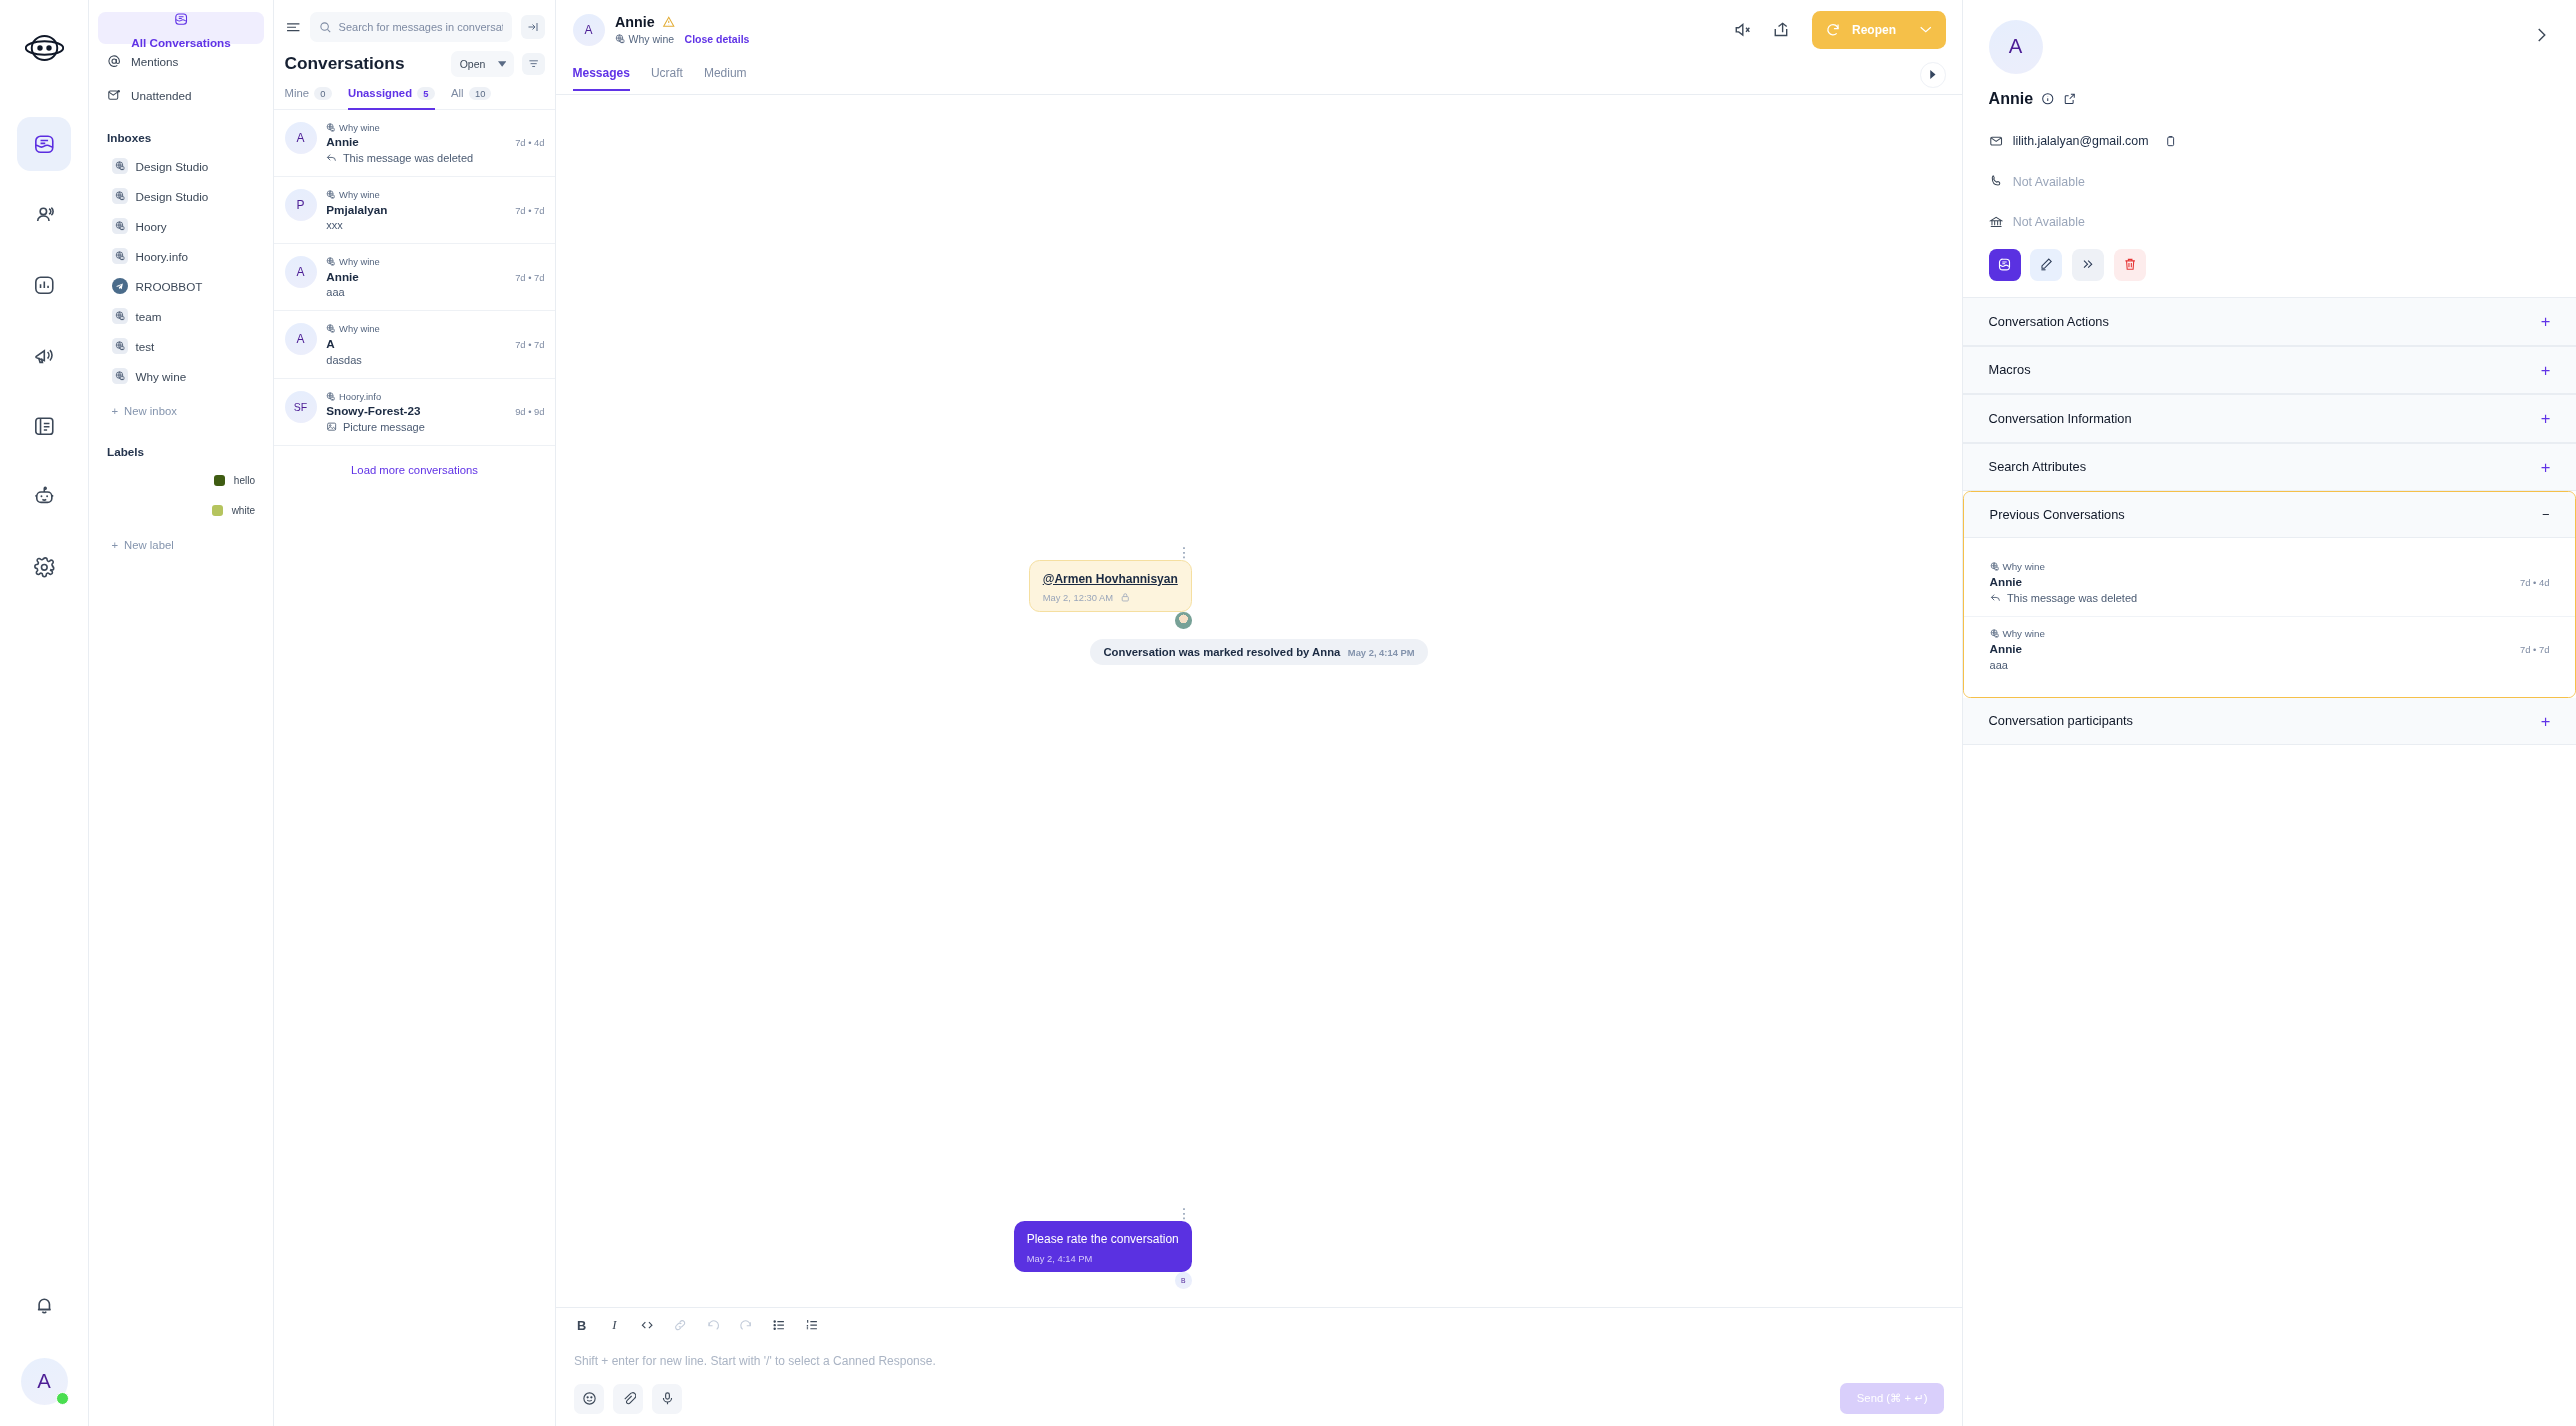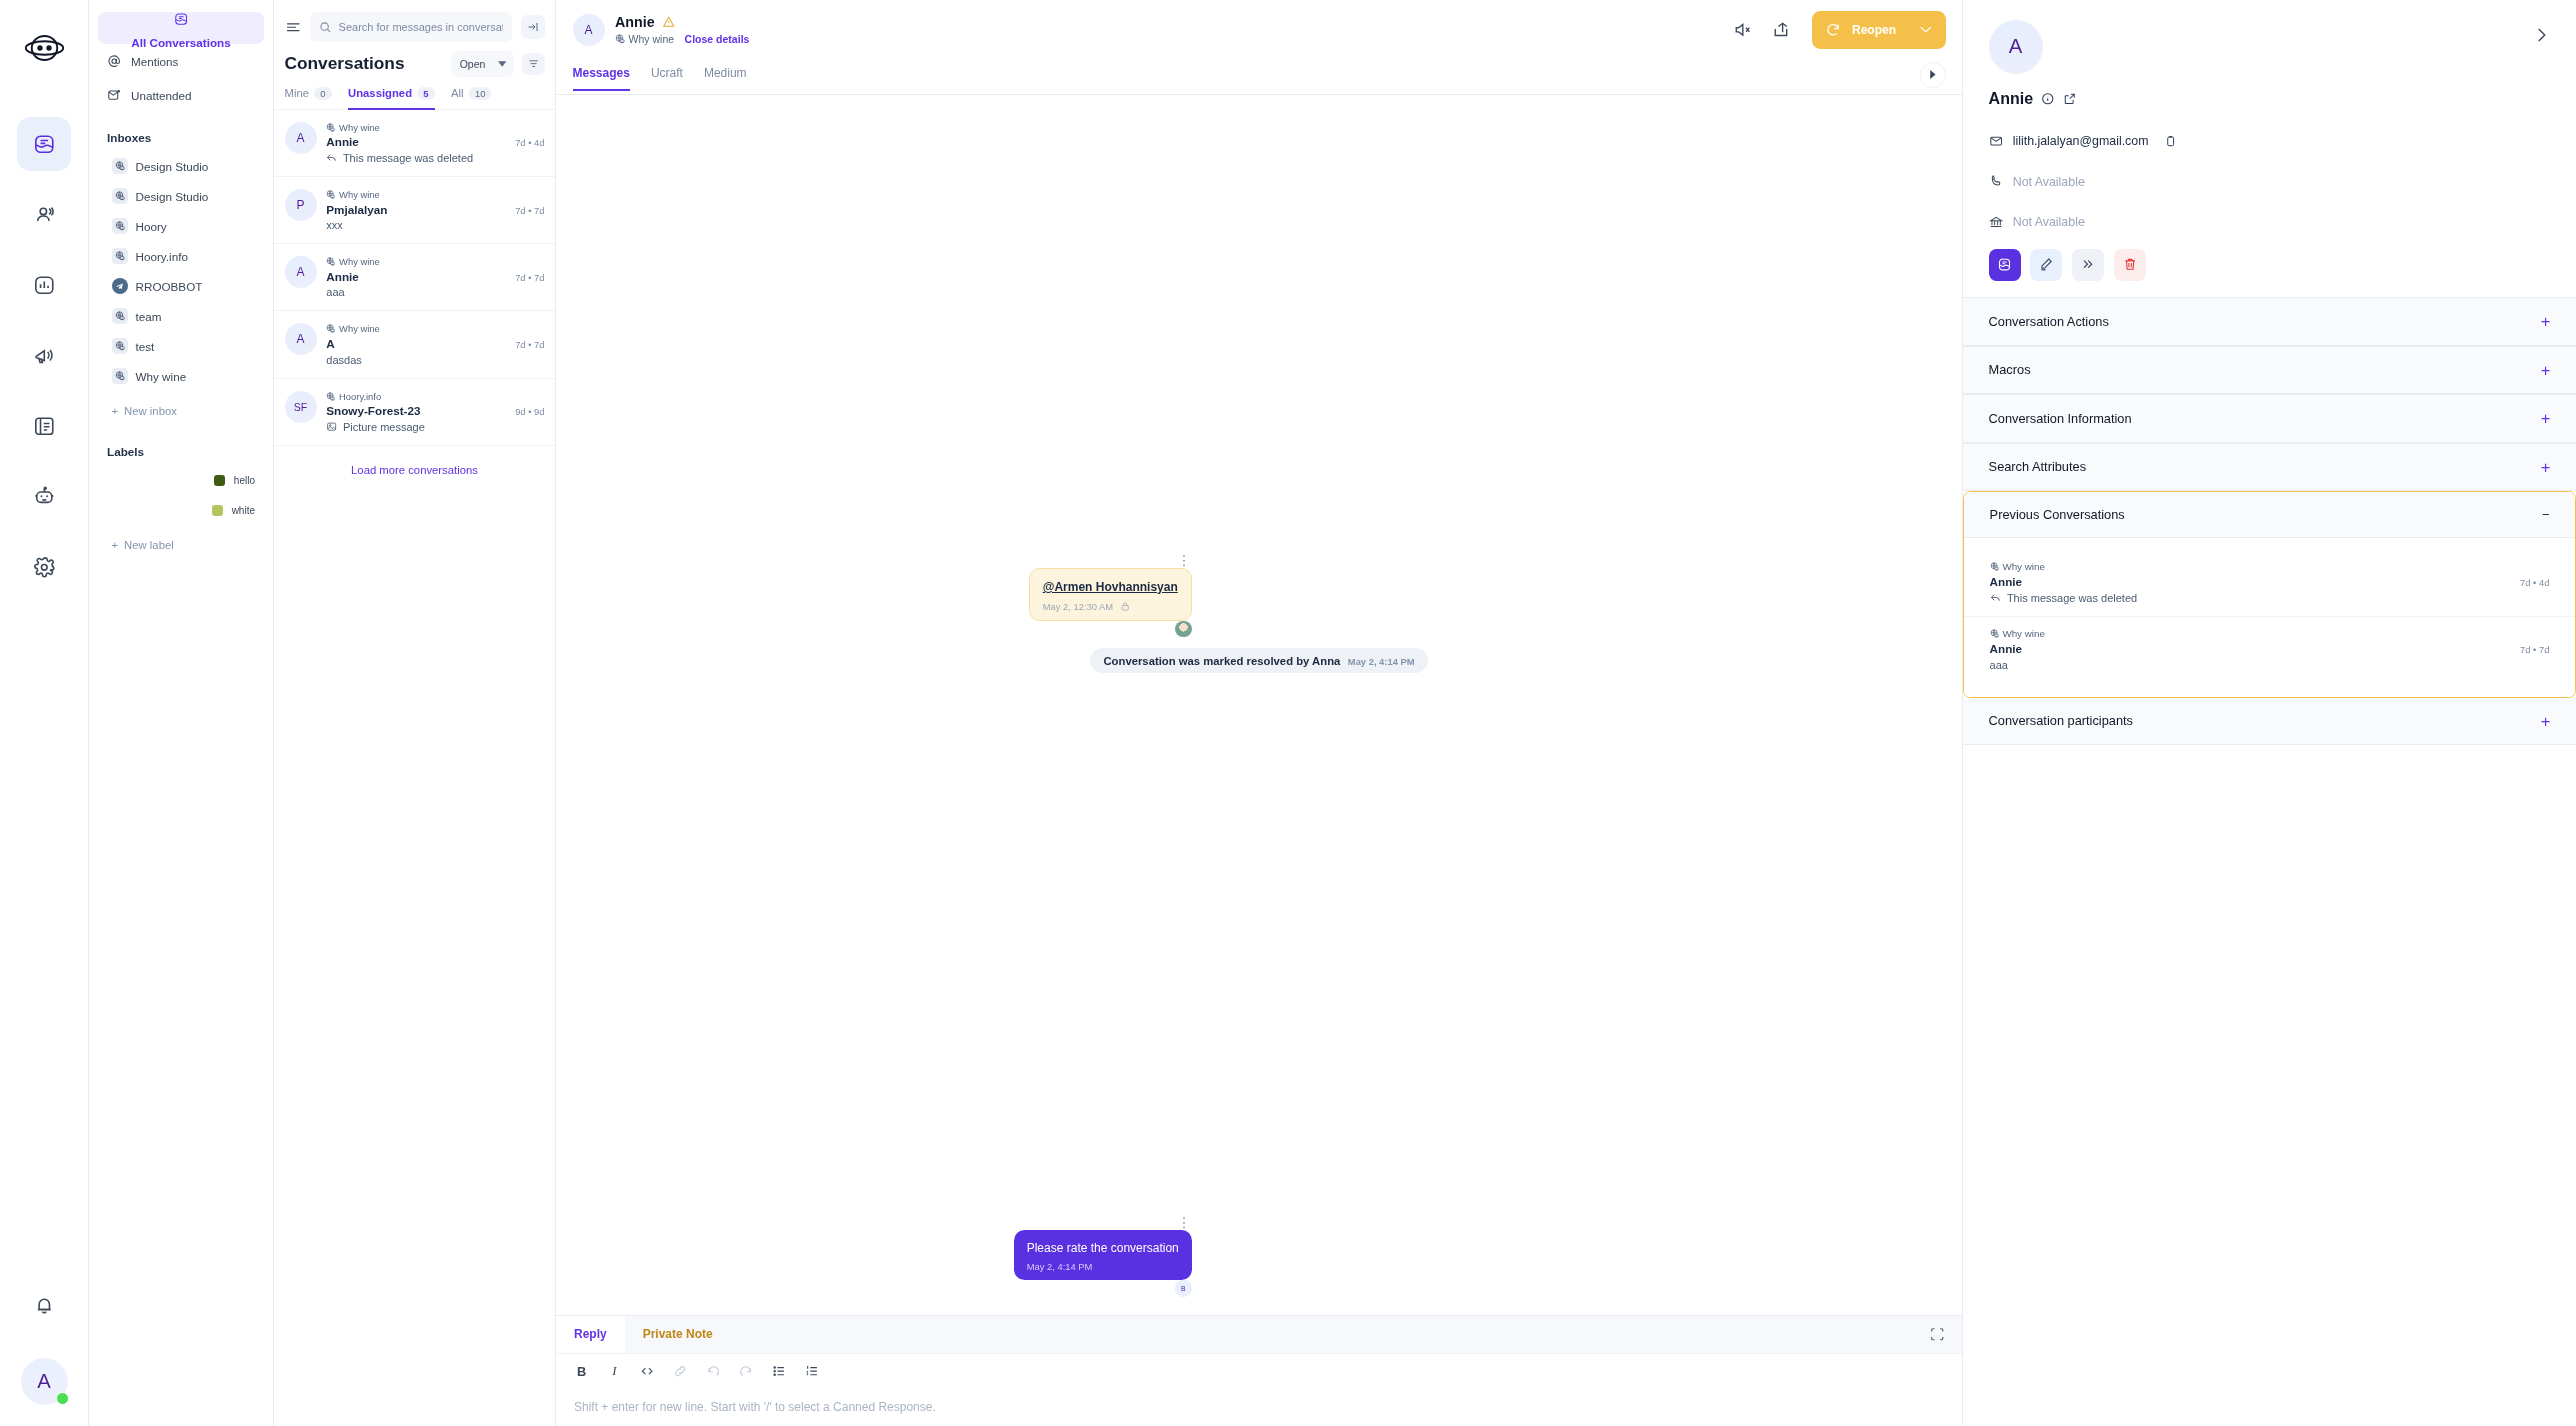--- a/index.html
+++ b/index.html
@@ -753,29 +753,20 @@
               <span>May 2, 4:14 PM</span>
             </div>
         </div>
         <span class="avatar-xs">
             <span>B</span>
           </span>
       </div>
     </div>
 
     <div class="editor">
-      <div class="ed-tabs">
-        <div class="ed-tab reply">Reply</div>
-        <div class="ed-tab note">Private Note</div>
-        <div class="ed-expand">
-          <svg width="16.5" height="16.5" viewBox="0 0 24 24" fill="none" stroke="currentColor" stroke-width="1.8">
-              <path d="M4 8V5.5A1.5 1.5 0 015.5 4H8M16 4h2.5A1.5 1.5 0 0120 5.5V8M20 16v2.5a1.5 1.5 0 01-1.5 1.5H16M8 20H5.5A1.5 1.5 0 014 18.5V16"></path>
-            </svg>
-        </div>
-      </div>
       <div class="ed-toolbar">
         <span class="tb" style="font-weight:800;font-size:12.8px">B</span>
         <span class="tb" style="font-style:italic;font-size:12.8px;font-family:'Liberation Serif',serif">I</span>
         <span class="tb">
             <svg width="14.3" height="14.3" viewBox="0 0 24 24" fill="none" stroke="currentColor" stroke-width="1.9">
               <path d="M9 7l-5 5 5 5M15 7l5 5-5 5"></path>
             </svg>
           </span>
         <span class="tb dim">
             <svg width="14.3" height="14.3" viewBox="0 0 24 24" fill="none" stroke="currentColor" stroke-width="1.9">
@@ -804,20 +795,44 @@
             </svg>
           </span>
         <span class="tb">
             <svg width="14.3" height="14.3" viewBox="0 0 24 24" fill="none" stroke="currentColor" stroke-width="1.9">
               <path d="M9 6h11M9 12h11M9 18h11"></path>
               <path d="M3.5 4.5h1v3.5M3 15.5h2.2M3 18h2.2M3 12.8h2.2"></path>
             </svg>
           </span>
       </div>
       <div class="ed-placeholder">Shift + enter for new line. Start with '/' to select a Canned Response.</div>
+      <div class="ed-bottom">
+        <div class="ed-icons">
+          <span class="ed-ic">
+              <svg width="15" height="15" viewBox="0 0 24 24" fill="none" stroke="currentColor" stroke-width="1.8">
+                <circle cx="12" cy="12" r="9"></circle>
+                <circle cx="9" cy="10" r=".9" fill="currentColor"></circle>
+                <circle cx="15" cy="10" r=".9" fill="currentColor"></circle>
+                <path d="M8.5 14.5c1.8 1.7 5.2 1.7 7 0"></path>
+              </svg>
+            </span>
+          <span class="ed-ic">
+              <svg width="15" height="15" viewBox="0 0 24 24" fill="none" stroke="currentColor" stroke-width="1.8">
+                <path d="M17 8l-7 7a3 3 0 104.2 4.2l7.5-7.5a5 5 0 10-7-7L6 13"></path>
+              </svg>
+            </span>
+          <span class="ed-ic">
+              <svg width="15" height="15" viewBox="0 0 24 24" fill="none" stroke="currentColor" stroke-width="1.8">
+                <rect x="9" y="3" width="6" height="10" rx="3"></rect>
+                <path d="M5.5 11a6.5 6.5 0 0013 0M12 17.5V21"></path>
+              </svg>
+            </span>
+        </div>
+        <div class="send-btn">Send (⌘ + ↵)</div>
+      </div>
     </div>
   </div>
 
   <div class="right">
     <div class="rp-contact">
       <div class="rp-top">
         <div class="rp-avatar">
             <span>A</span>
           </div>
         <span class="rp-arrow">

